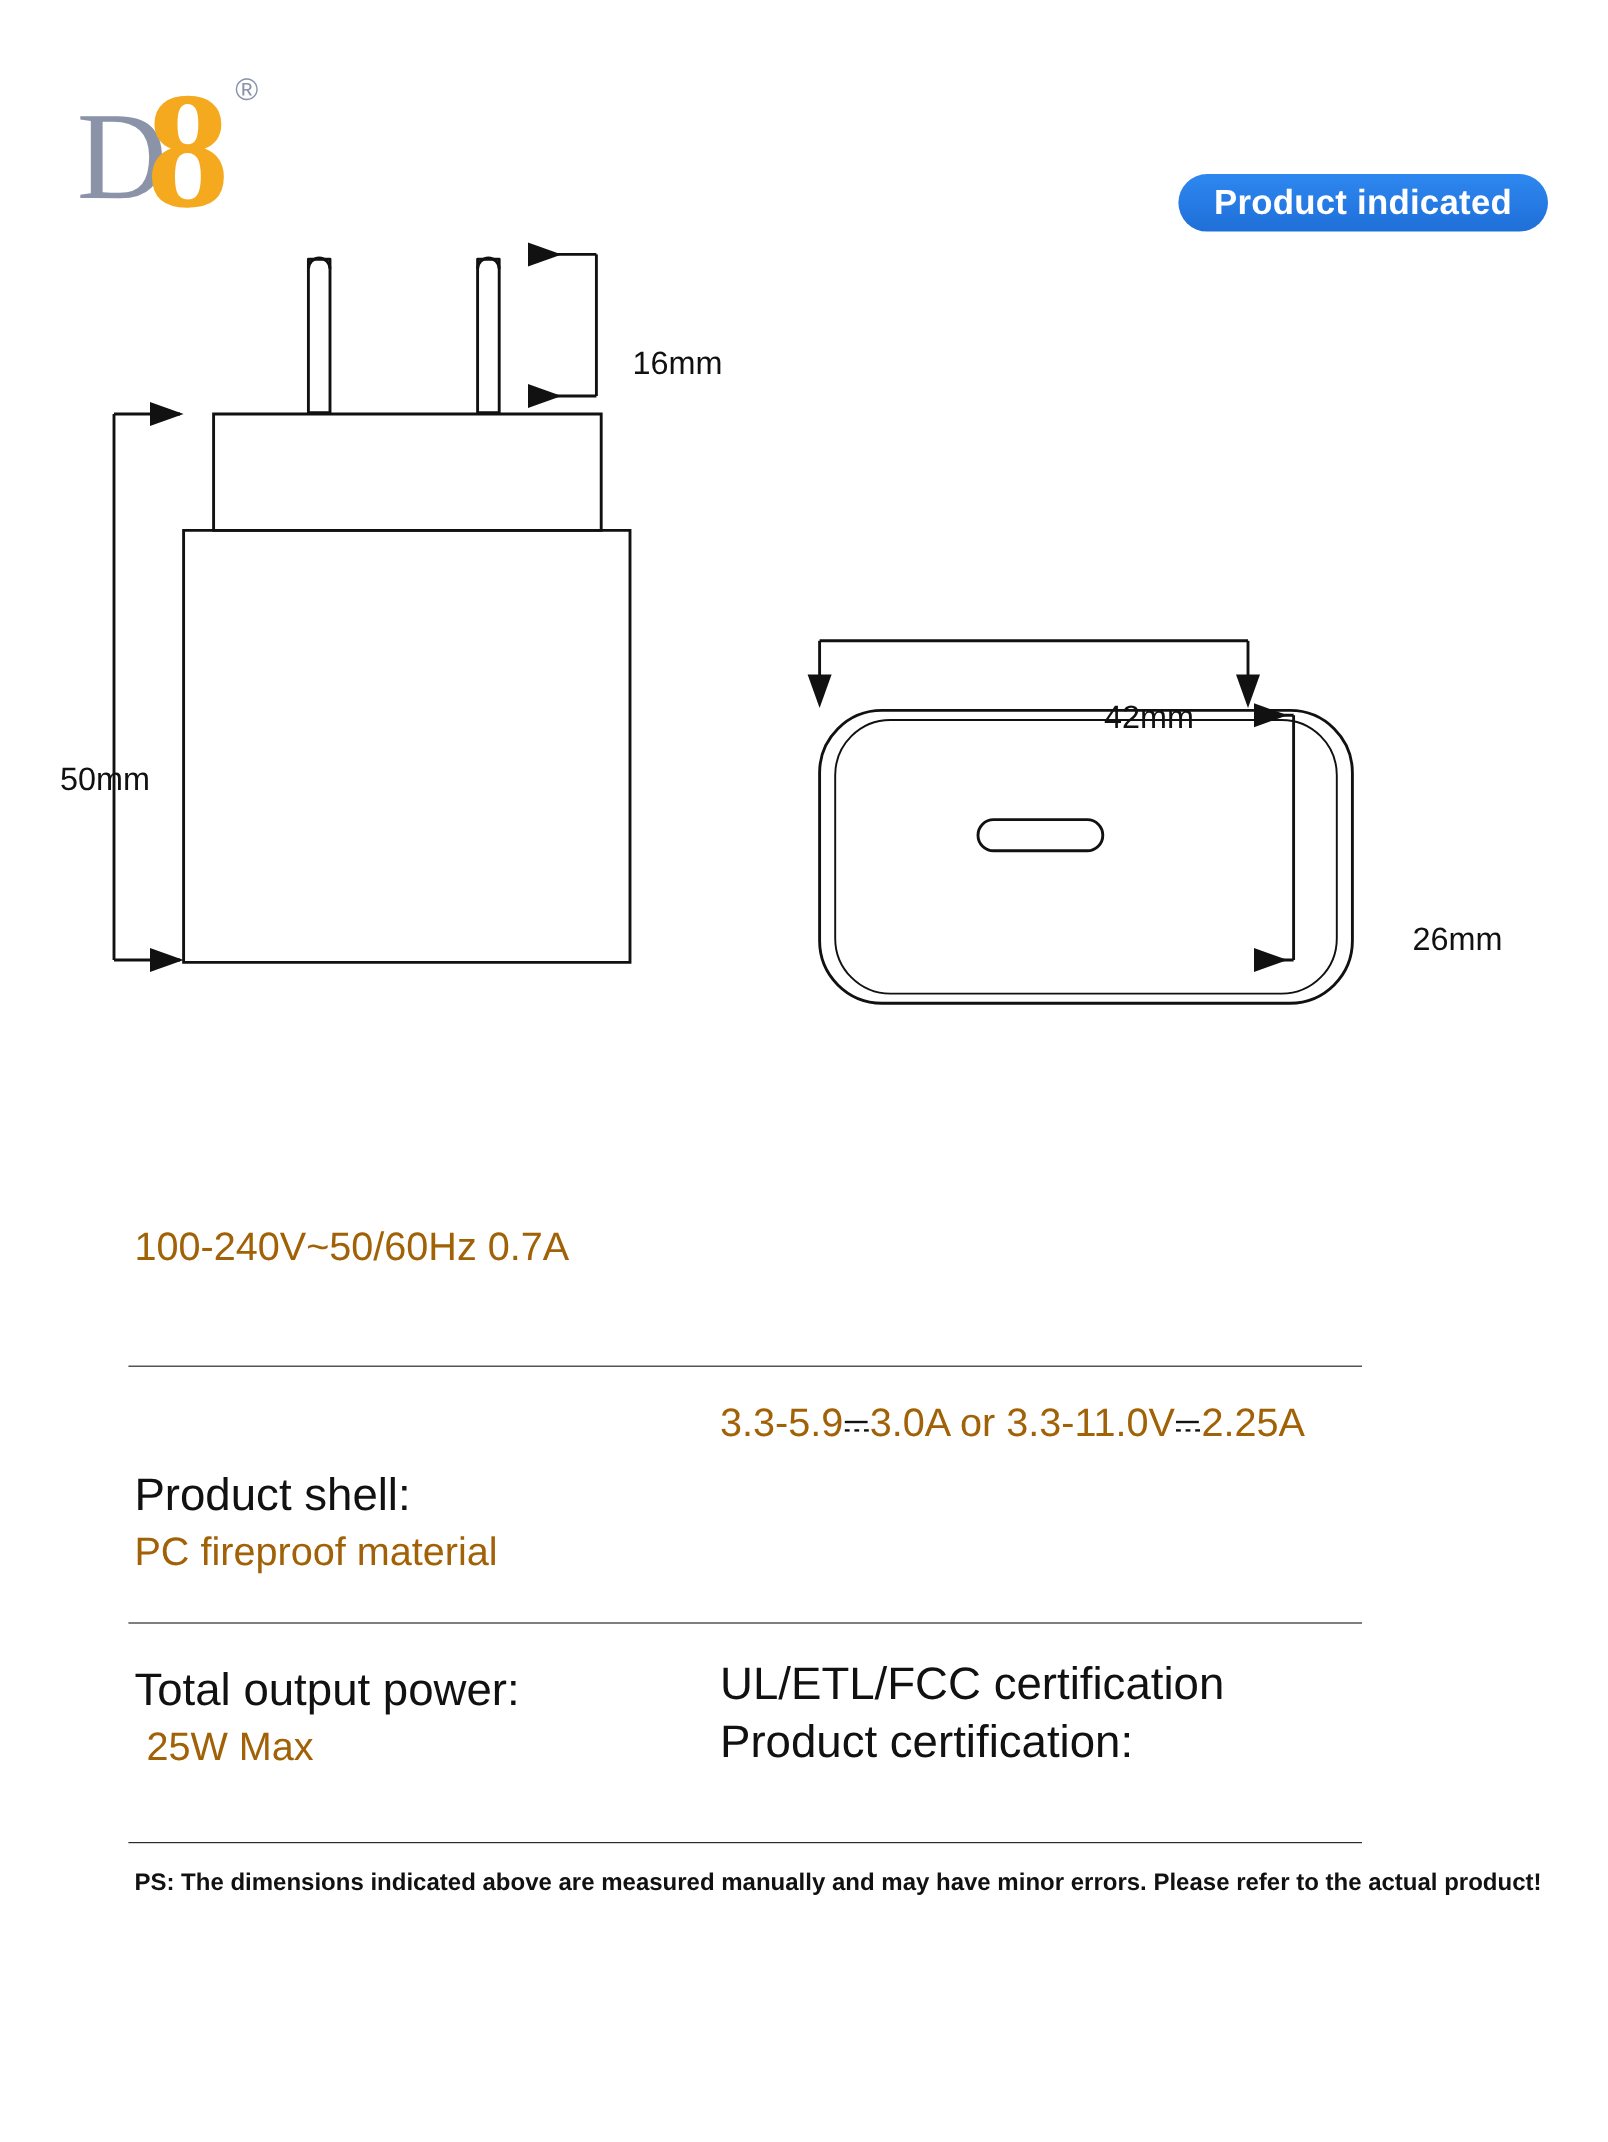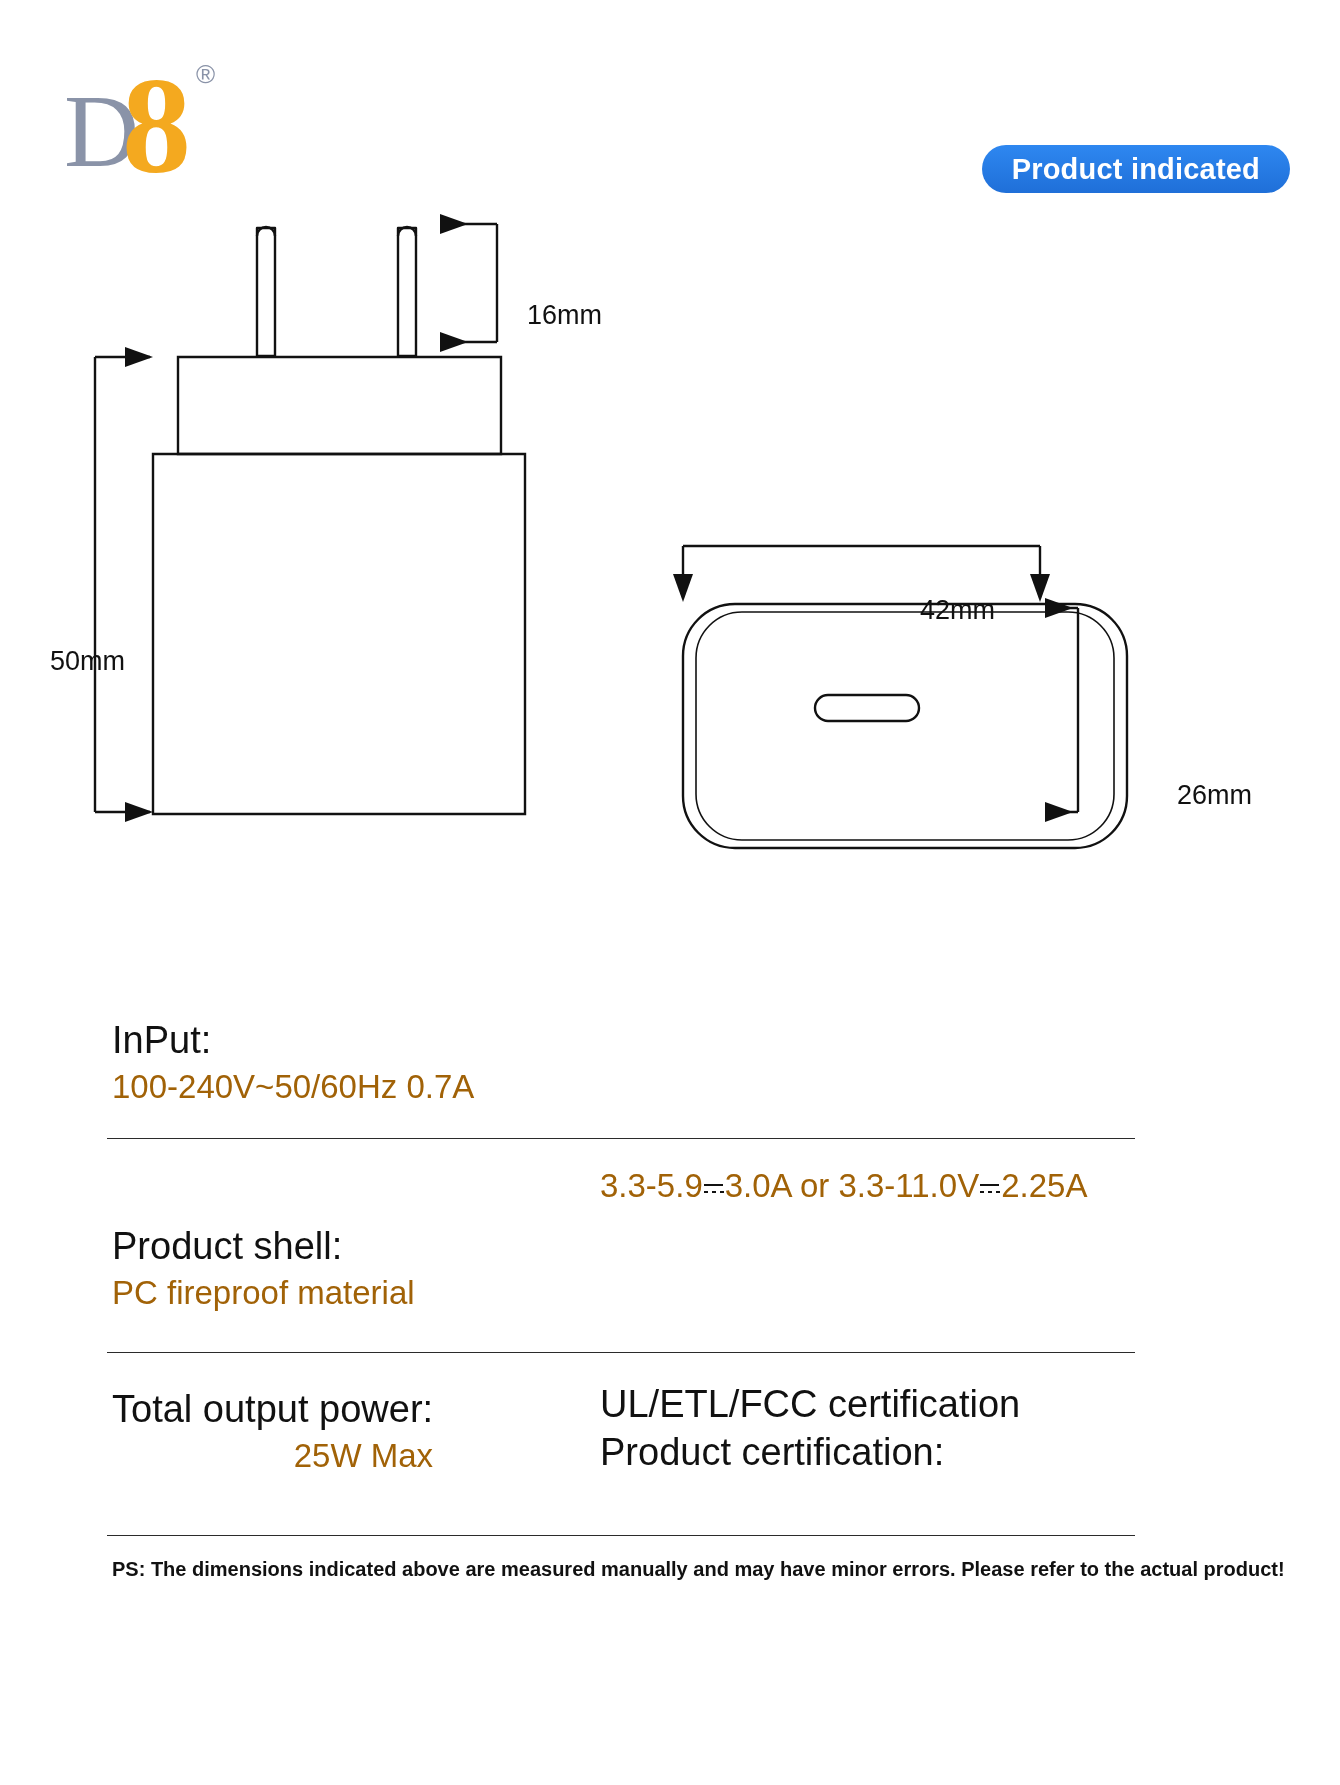--- a/index.html
+++ b/index.html
@@ -69,21 +69,20 @@
     letter-spacing: .2px;
   }
 
   
   .drawing {
     position: absolute;
     left: 0;
     top: 0;
     width: 1340px;
     height: 960px;
-    margin-top: 12px;
   }
   .drawing svg { display: block; }
 
   .dim-label {
     position: absolute;
     font-size: 27px;
     color: #111;
     white-space: nowrap;
   }
   .lbl-16 { left: 527px; top: 288px; }
@@ -114,21 +113,21 @@
     line-height: 46px;
     white-space: nowrap;
   }
 
   .blk-input { left: 112px; top: 1016px; }
   .blk-shell { left: 112px; top: 1178px; margin-top: 44px; }
   .blk-output { left: 600px; top: 1163px; }
   .blk-power { left: 112px; top: 1385px; }
   .blk-cert { left: 600px; top: 1380px; }
 
-  .blk-power .bd { padding-left: 10px; text-align: right; }
+  .blk-power .bd { padding-left: 10px; }
 
   .dcsym {
     display: inline-block;
     position: relative;
     width: 22px;
     height: 1em;
     vertical-align: middle;
   }
   .dcsym i {
     position: absolute;
@@ -219,21 +218,20 @@
   <span class="dim-label lbl-50">50mm</span>
   <span class="dim-label lbl-42">42mm</span>
   <span class="dim-label lbl-26">26mm</span>
 </div>
 
 <div class="rule rule-1"></div>
 <div class="rule rule-2"></div>
 <div class="rule rule-3"></div>
 
 <div class="blk blk-input">
-  <div class="hd">InPut:</div>
   <div class="bd">100-240V~50/60Hz  0.7A</div>
 </div>
 
 <div class="blk blk-shell">
   <div class="hd">Product shell:</div>
   <div class="bd">PC fireproof material</div>
 </div>
 
 <div class="blk blk-output">
   <div class="bd">

